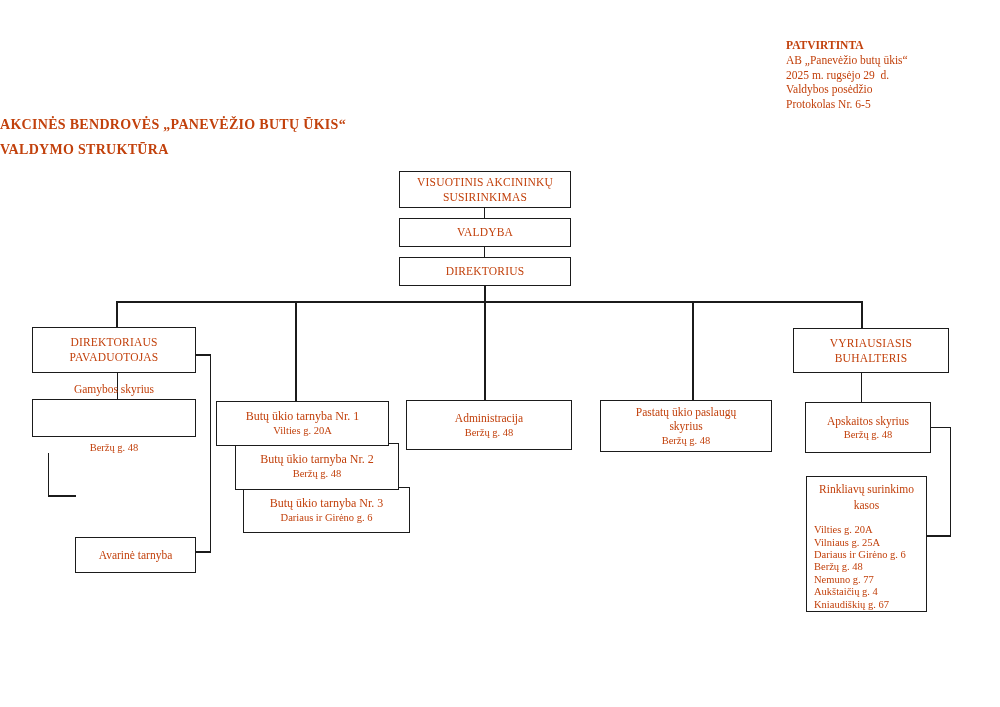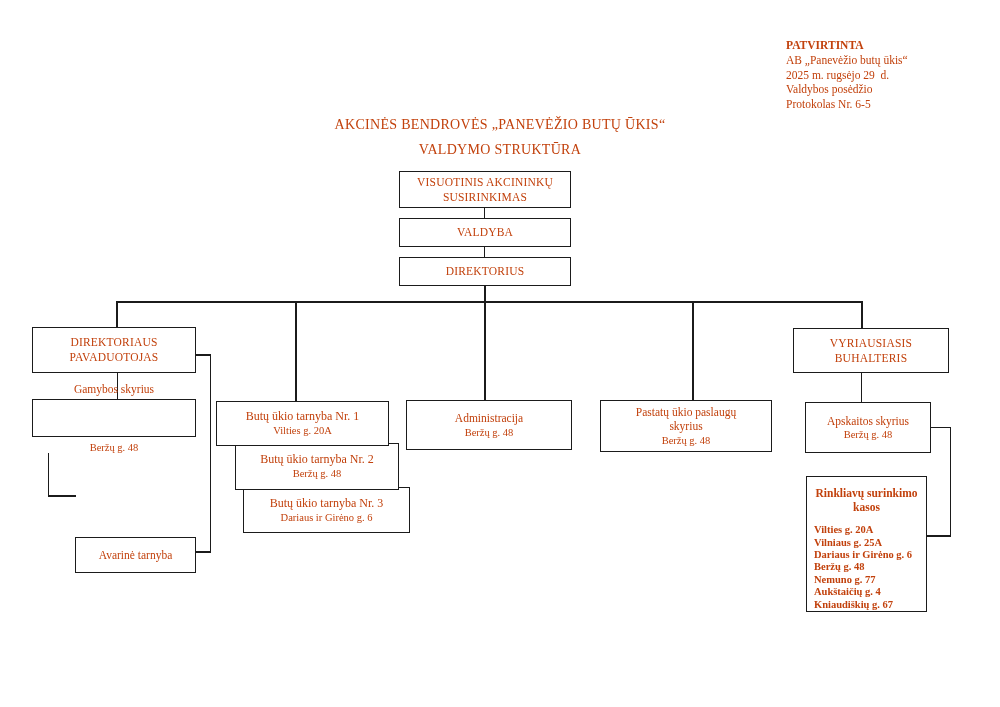--- a/index.html
+++ b/index.html
@@ -39,28 +39,27 @@
     font-size: 11.5px;
     line-height: 14.8px;
     text-align: left;
   }
   #approval div { white-space: pre; }
   #approval .b { font-weight: bold; }
   
   #doc-title {
     position: absolute;
     left: 0; top: 112px; width: 1000px;
-    text-align: center;
-    font-weight: normal;
+    font-weight: bold;
     font-size: 14px;
     line-height: 25px;
     letter-spacing: 0.3px;
   }
   
-  #box-rinkliavu { justify-content: flex-end; padding-top: 6px; font-weight: bold; }
+  #box-rinkliavu { justify-content: space-between; padding-top: 6px; }
   #box-rinkliavu .head { font-size: 11.5px; line-height: 13.5px; }
   #box-rinkliavu .addr-list {
     margin-top: 10px;
     align-self: flex-start;
     text-align: left;
     padding-left: 7px;
     font-size: 10.5px;
     line-height: 12.4px;
   }
 </style>

